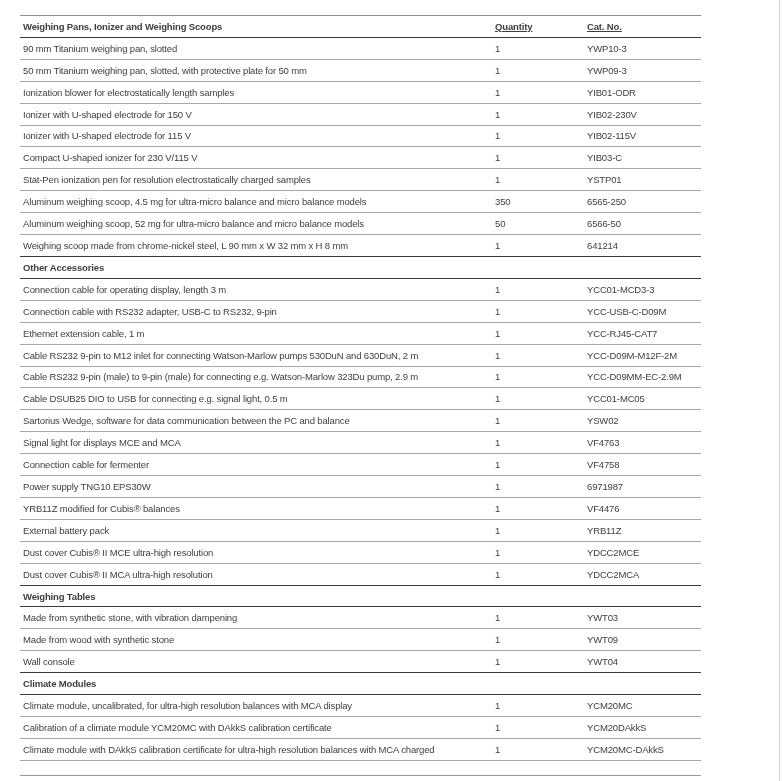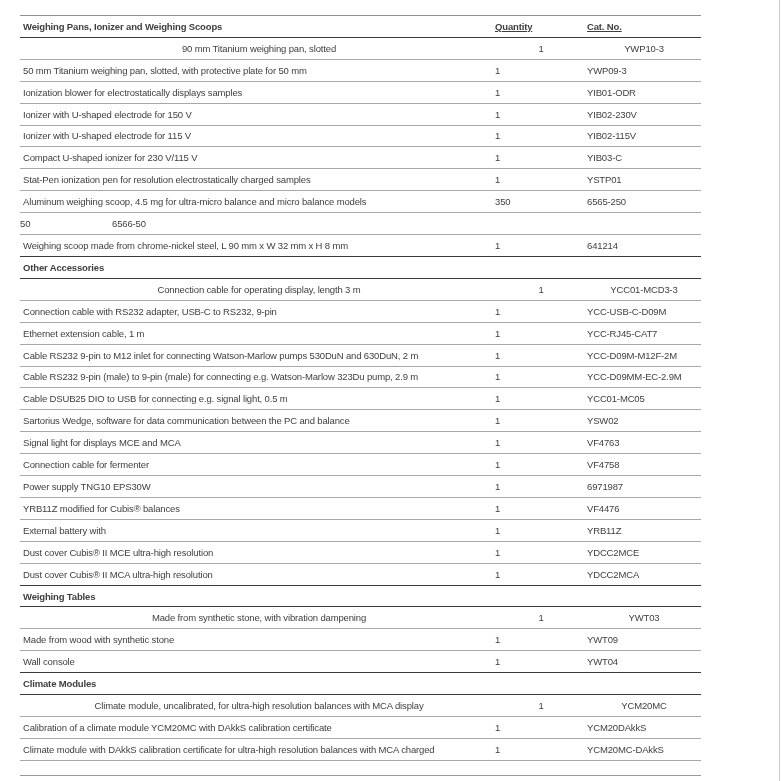--- a/index.html
+++ b/index.html
@@ -32,21 +32,21 @@
     font-size:9.5px;
     letter-spacing:-0.15px;
   }
   .cell-desc{flex:1 1 auto;padding-left:3px;white-space:nowrap;overflow:hidden;}
   .cell-qty{flex:0 0 92px;white-space:nowrap;}
   .cell-cat{flex:0 0 114px;white-space:nowrap;}
   .sec{font-weight:700;border-top:1.5px solid var(--dark);}
   .sec.first{border-top:1px solid var(--topline);}
   .sec .cell-qty,.sec .cell-cat{font-weight:700;text-decoration:underline;}
   .data{border-top:1px solid var(--light);}
-  .data.firstdata{border-top:1.5px solid var(--dark);text-align:center;}
+  .data.firstdata{border-top:1.5px solid var(--dark);}
   .table-end{height:0;border-top:1px solid var(--light);}
   .page-bottom-rule{
     position:absolute;left:20px;top:775px;
     width:681px;height:1px;background:var(--footer);
   }
   .page-right-edge{
     position:absolute;left:779px;top:0;
     width:1px;height:781px;background:var(--edge);
   }
 </style>
@@ -64,21 +64,21 @@
     <div class="cell-desc">90 mm Titanium weighing pan, slotted</div>
     <div class="cell-qty">1</div>
     <div class="cell-cat">YWP10-3</div>
   </div>
       <div class="row data">
     <div class="cell-desc">50 mm Titanium weighing pan, slotted, with protective plate for 50 mm</div>
     <div class="cell-qty">1</div>
     <div class="cell-cat">YWP09-3</div>
   </div>
       <div class="row data">
-    <div class="cell-desc">Ionization blower for electrostatically displays samples</div>
+    <div class="cell-desc">Ionization blower for electrostatically length samples</div>
     <div class="cell-qty">1</div>
     <div class="cell-cat">YIB01-ODR</div>
   </div>
       <div class="row data">
     <div class="cell-desc">Ionizer with U-shaped electrode for 150 V</div>
     <div class="cell-qty">1</div>
     <div class="cell-cat">YIB02-230V</div>
   </div>
       <div class="row data">
     <div class="cell-desc">Ionizer with U-shaped electrode for 115 V</div>
@@ -94,20 +94,21 @@
     <div class="cell-desc">Stat-Pen ionization pen for resolution electrostatically charged samples</div>
     <div class="cell-qty">1</div>
     <div class="cell-cat">YSTP01</div>
   </div>
       <div class="row data">
     <div class="cell-desc">Aluminum weighing scoop, 4.5 mg for ultra-micro balance and micro balance models</div>
     <div class="cell-qty">350</div>
     <div class="cell-cat">6565-250</div>
   </div>
       <div class="row data">
+    <div class="cell-desc">Aluminum weighing scoop, 52 mg for ultra-micro balance and micro balance models</div>
     <div class="cell-qty">50</div>
     <div class="cell-cat">6566-50</div>
   </div>
       <div class="row data">
     <div class="cell-desc">Weighing scoop made from chrome-nickel steel, L 90 mm x W 32 mm x H 8 mm</div>
     <div class="cell-qty">1</div>
     <div class="cell-cat">641214</div>
   </div>
       <div class="row sec">
     <div class="cell-desc">Other Accessories</div>
@@ -163,21 +164,21 @@
     <div class="cell-desc">Power supply TNG10 EPS30W</div>
     <div class="cell-qty">1</div>
     <div class="cell-cat">6971987</div>
   </div>
       <div class="row data">
     <div class="cell-desc">YRB11Z modified for Cubis® balances</div>
     <div class="cell-qty">1</div>
     <div class="cell-cat">VF4476</div>
   </div>
       <div class="row data">
-    <div class="cell-desc">External battery with</div>
+    <div class="cell-desc">External battery pack</div>
     <div class="cell-qty">1</div>
     <div class="cell-cat">YRB11Z</div>
   </div>
       <div class="row data">
     <div class="cell-desc">Dust cover Cubis® II MCE ultra-high resolution</div>
     <div class="cell-qty">1</div>
     <div class="cell-cat">YDCC2MCE</div>
   </div>
       <div class="row data">
     <div class="cell-desc">Dust cover Cubis® II MCA ultra-high resolution</div>

